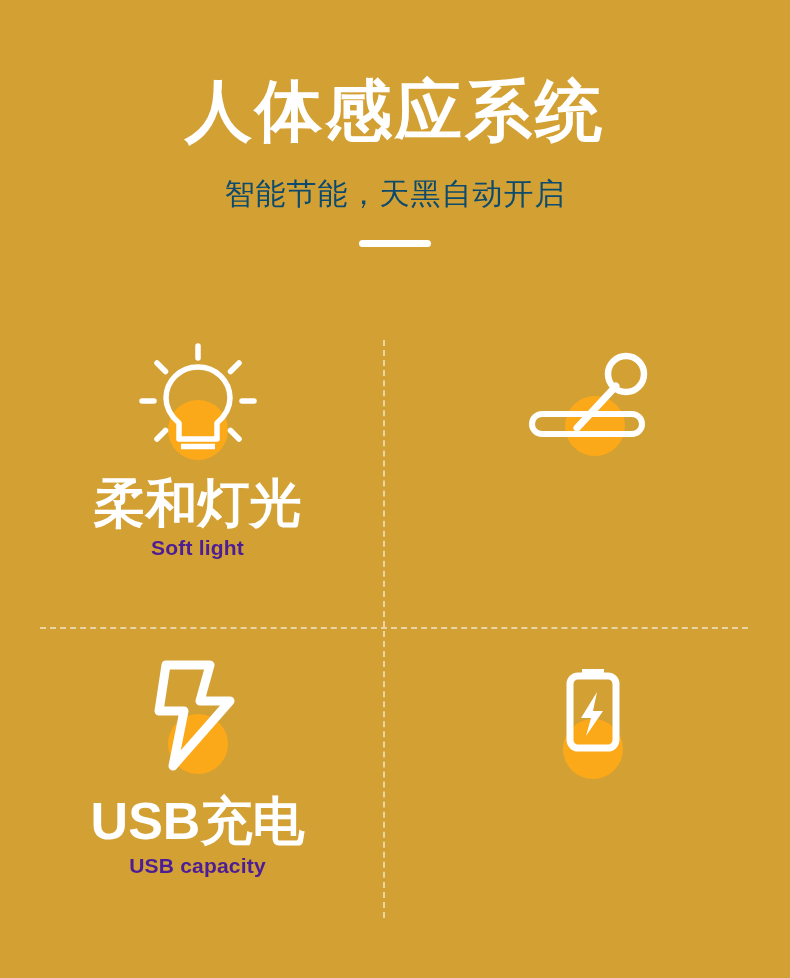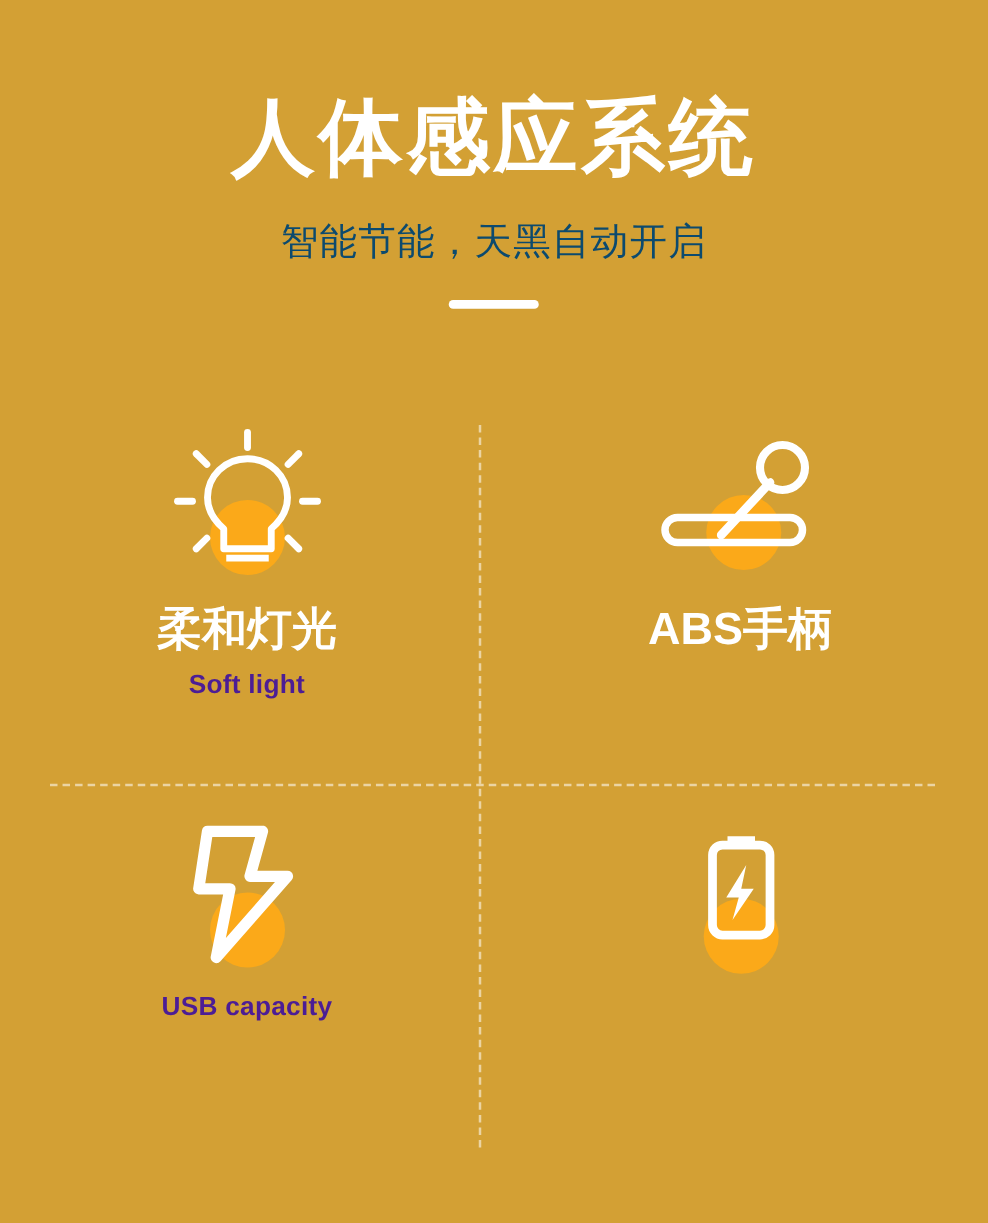--- a/index.html
+++ b/index.html
@@ -105,21 +105,21 @@
     left: 0;
     top: 0;
     width: 160px;
     height: 130px;
     display: block;
   }
 
   .cn-label {
     margin: 10px 0 0 0;
     color: #FFFFFF;
-    font-size: 36px;
+    font-size: 52px;
     line-height: 50px;
     font-weight: bold;
     letter-spacing: 0px;
   }
   .en-label {
     margin: 6px 0 0 0;
     color: #4c1d95;
     font-size: 21px;
     line-height: 28px;
     font-weight: bold;
@@ -174,36 +174,36 @@
 
     <div class="cell cell-1">
       <div class="icon-wrap">
         <svg class="icon-svg" viewBox="0 0 160 130" xmlns="http://www.w3.org/2000/svg">
           <circle cx="82" cy="88" r="30" fill="#FBA919"></circle>
           <line x1="64" y1="90" x2="103" y2="48" stroke="#FFFFFF" stroke-width="7" stroke-linecap="round"></line>
           <circle cx="113" cy="36" r="18" fill="none" stroke="#FFFFFF" stroke-width="6.5"></circle>
           <rect x="19" y="76" width="110" height="20" rx="10" ry="10" fill="none" stroke="#FFFFFF" stroke-width="6"></rect>
         </svg>
       </div>
-      <p class="cn-label">ABS手柄</p>
     </div>
 
     <div class="cell cell-2">
       <div class="icon-wrap">
         <svg class="icon-svg" viewBox="0 0 160 130" xmlns="http://www.w3.org/2000/svg">
           <circle cx="80" cy="88" r="30" fill="#FBA919"></circle>
           <path d="M92 9
                    L 48 9
                    L 41 55
                    L 66 55
                    L 55 110
                    L 112 45
                    L 82 45 Z" fill="none" stroke="#FFFFFF" stroke-width="9" stroke-linejoin="round" stroke-linecap="round"></path>
         </svg>
       </div>
+      <p class="cn-label">USB充电</p>
       <p class="en-label">USB capacity</p>
     </div>
 
     <div class="cell cell-3">
       <div class="icon-wrap">
         <svg class="icon-svg" viewBox="0 0 160 130" xmlns="http://www.w3.org/2000/svg">
           <circle cx="80" cy="93" r="30" fill="#FBA919"></circle>
           <path d="M69 13 L 91 13 L 91 22 L 69 22 Z" fill="#FFFFFF"></path>
           <rect x="57" y="20" width="46" height="72" rx="8" ry="8" fill="none" stroke="#FFFFFF" stroke-width="7"></rect>
           <path d="M84 36 L 68 62 L 78 62 L 73 80 L 90 55 L 80 55 Z" fill="#FFFFFF"></path>

